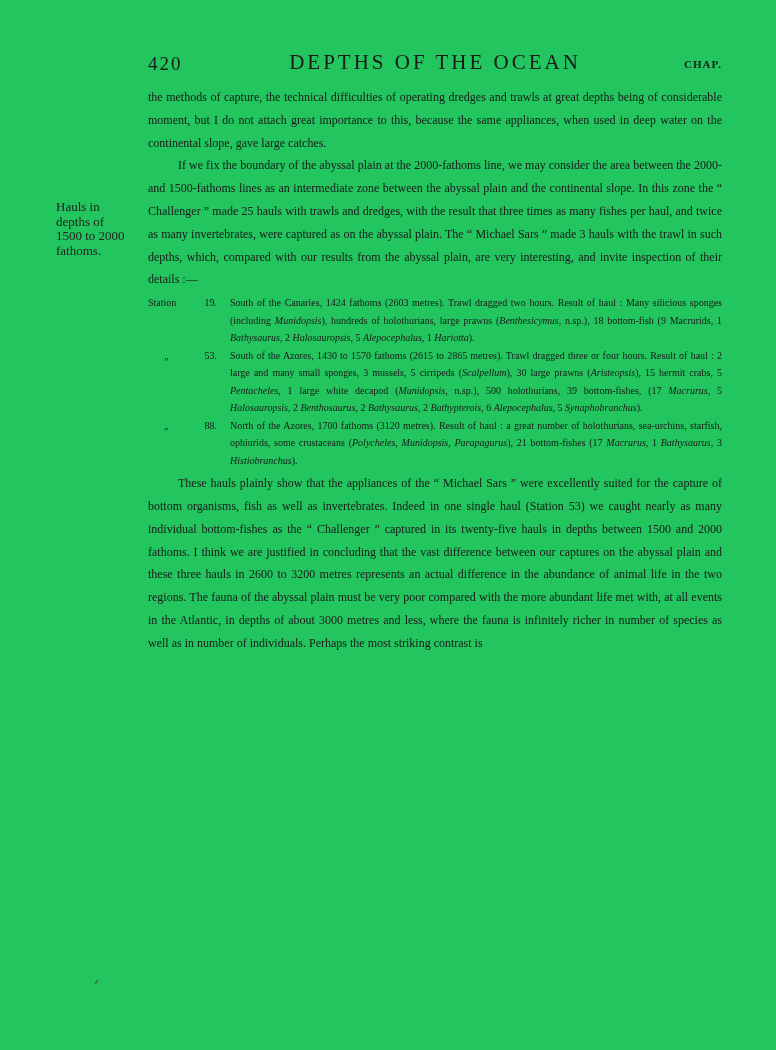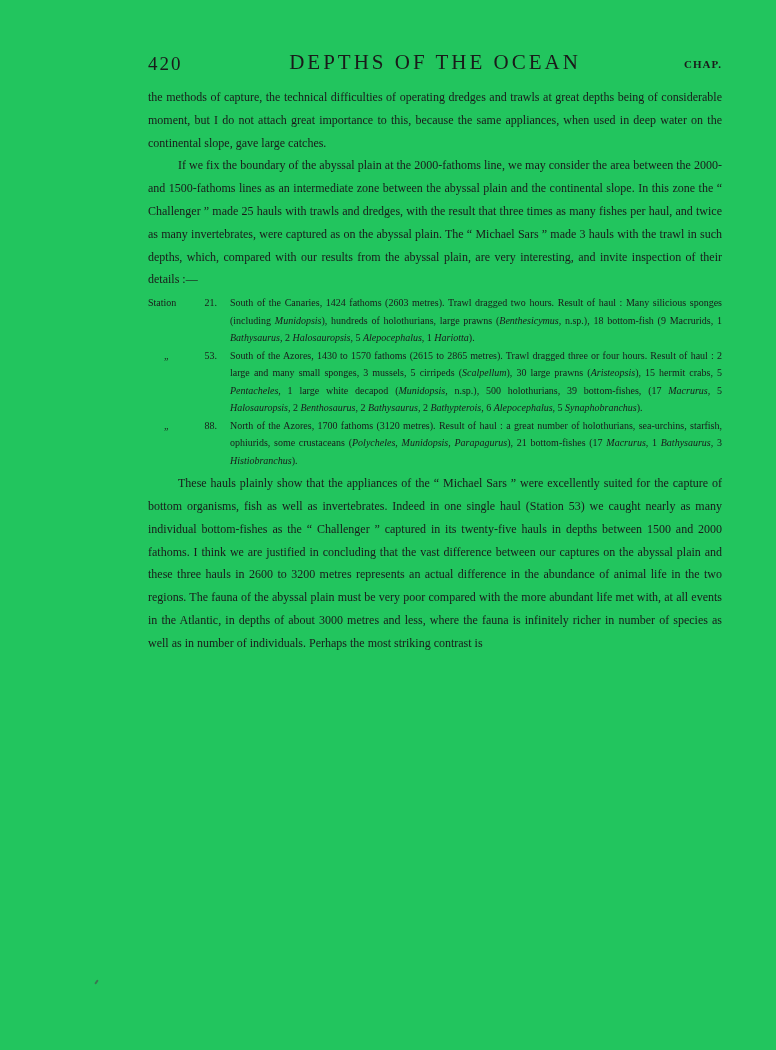--- a/index.html
+++ b/index.html
@@ -69,30 +69,36 @@
 <body>
 
 <div class="page">
 
   <div class="header">
     <span class="pagenum">420</span>
     <span class="running-title">DEPTHS OF THE OCEAN</span>
     <span class="chap">CHAP.</span>
   </div>
 
+  <div class="margin-note">
+    <div>Hauls in</div>
+    <div>depths of</div>
+    <div>1500 to 2000</div>
+    <div>fathoms.</div>
+  </div>
 
   <div class="body-col">
     <p class="body">the methods of capture, the technical difficulties of operating dredges and trawls at great depths being of considerable moment, but I do not attach great importance to this, because the same appliances, when used in deep water on the continental slope, gave large catches.</p>
     <p class="body indent">If we fix the boundary of the abyssal plain at the 2000-fathoms line, we may consider the area between the 2000- and 1500-fathoms lines as an intermediate zone between the abyssal plain and the continental slope. In this zone the “ Challenger ” made 25 hauls with trawls and dredges, with the result that three times as many fishes per haul, and twice as many invertebrates, were captured as on the abyssal plain. The “ Michael Sars ” made 3 hauls with the trawl in such depths, which, compared with our results from the abyssal plain, are very interesting, and invite inspection of their details :—</p>
 
     <div class="stations">
       <div class="entry">
         <span class="entry-label">
           <span>Station</span>
-          <span>21.</span>
+          <span>19.</span>
         </span>
         <span class="entry-body">South of the Canaries, 1424 fathoms (2603 metres). Trawl dragged two hours. Result of haul : Many silicious sponges (including <i>Munidopsis</i>), hundreds of holothurians, large prawns (<i>Benthesicymus</i>, n.sp.), 18 bottom-fish (9 Macrurids, 1 <i>Bathysaurus</i>, 2 <i>Halosauropsis</i>, 5 <i>Alepocephalus</i>, 1 <i>Hariotta</i>).</span>
       </div>
       <div class="entry ditto">
         <span class="entry-label">
           <span>„</span>
           <span>53.</span>
         </span>
         <span class="entry-body">South of the Azores, 1430 to 1570 fathoms (2615 to 2865 metres). Trawl dragged three or four hours. Result of haul : 2 large and many small sponges, 3 mussels, 5 cirripeds (<i>Scalpellum</i>), 30 large prawns (<i>Aristeopsis</i>), 15 hermit crabs, 5 <i>Pentacheles</i>, 1 large white decapod (<i>Munidopsis</i>, n.sp.), 500 holothurians, 39 bottom-fishes, (17 <i>Macrurus</i>, 5 <i>Halosauropsis</i>, 2 <i>Benthosaurus</i>, 2 <i>Bathysaurus</i>, 2 <i>Bathypterois</i>, 6 <i>Alepocephalus</i>, 5 <i>Synaphobranchus</i>).</span>
       </div>

